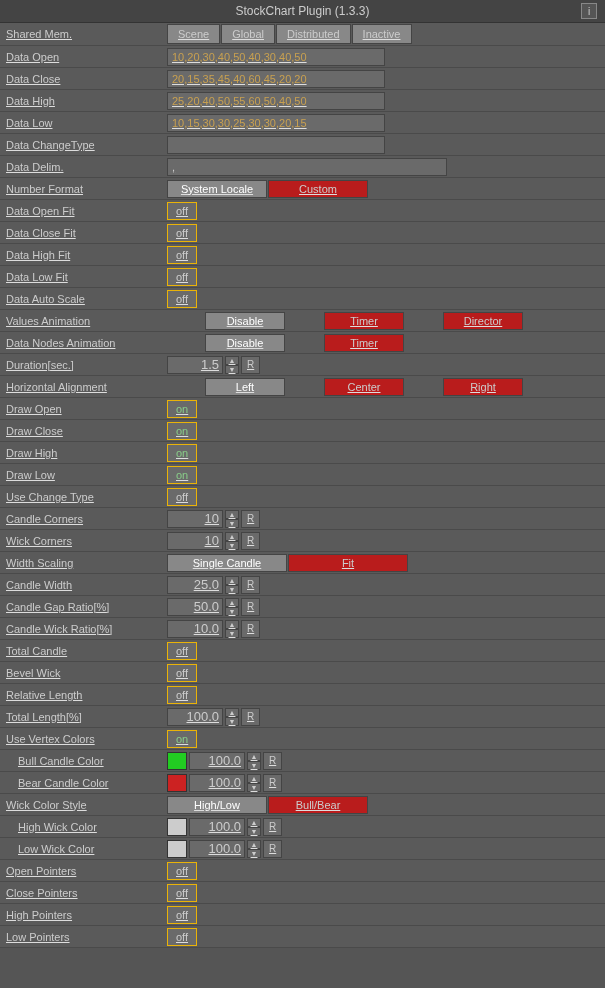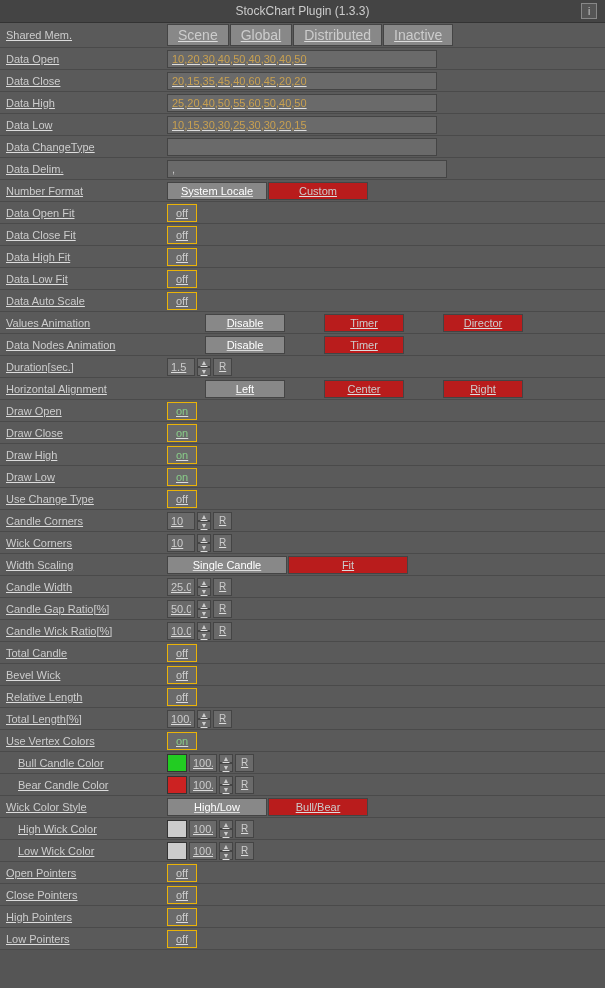--- a/index.html
+++ b/index.html
@@ -91,37 +91,37 @@
       min-width: 100px;
     }
     
     .data-input {
       background: #6a6a6a;
       border: 1px solid #444;
       color: #c8a050;
       padding: 1px 4px;
       font-size: 11px;
       height: 18px;
-      width: 270px;
+      width: 218px;
     }
     
     .spinner-wrap {
       display: flex;
       align-items: center;
       gap: 2px;
     }
     .spinner-input {
       background: #6a6a6a;
       border: 1px solid #444;
       color: #ccc;
-      text-align: left;
+      text-align: right;
       padding: 1px 3px;
-      font-size: 11px;
+      font-size: 13px;
       height: 18px;
-      width: 28px;
+      width: 56px;
     }
     .spinner-btns {
       display: flex;
       flex-direction: column;
       gap: 0;
     }
     .spinner-btn {
       background: #6a6a6a;
       border: 1px solid #444;
       color: #ccc;
@@ -165,21 +165,21 @@
     }
     .color-green { background: #22cc22; }
     .color-red { background: #cc2222; }
     .color-white { background: #cccccc; }
     
     .shared-btn {
       background: #6a6a6a;
       border: 1px solid #444;
       color: #ccc;
       padding: 2px 10px;
-      font-size: 14px;
+      font-size: 11px;
       cursor: pointer;
       min-height: 20px;
     }
     .shared-btn.active {
       background: #888;
     }
   </style>
 </head>
 <body>
 

